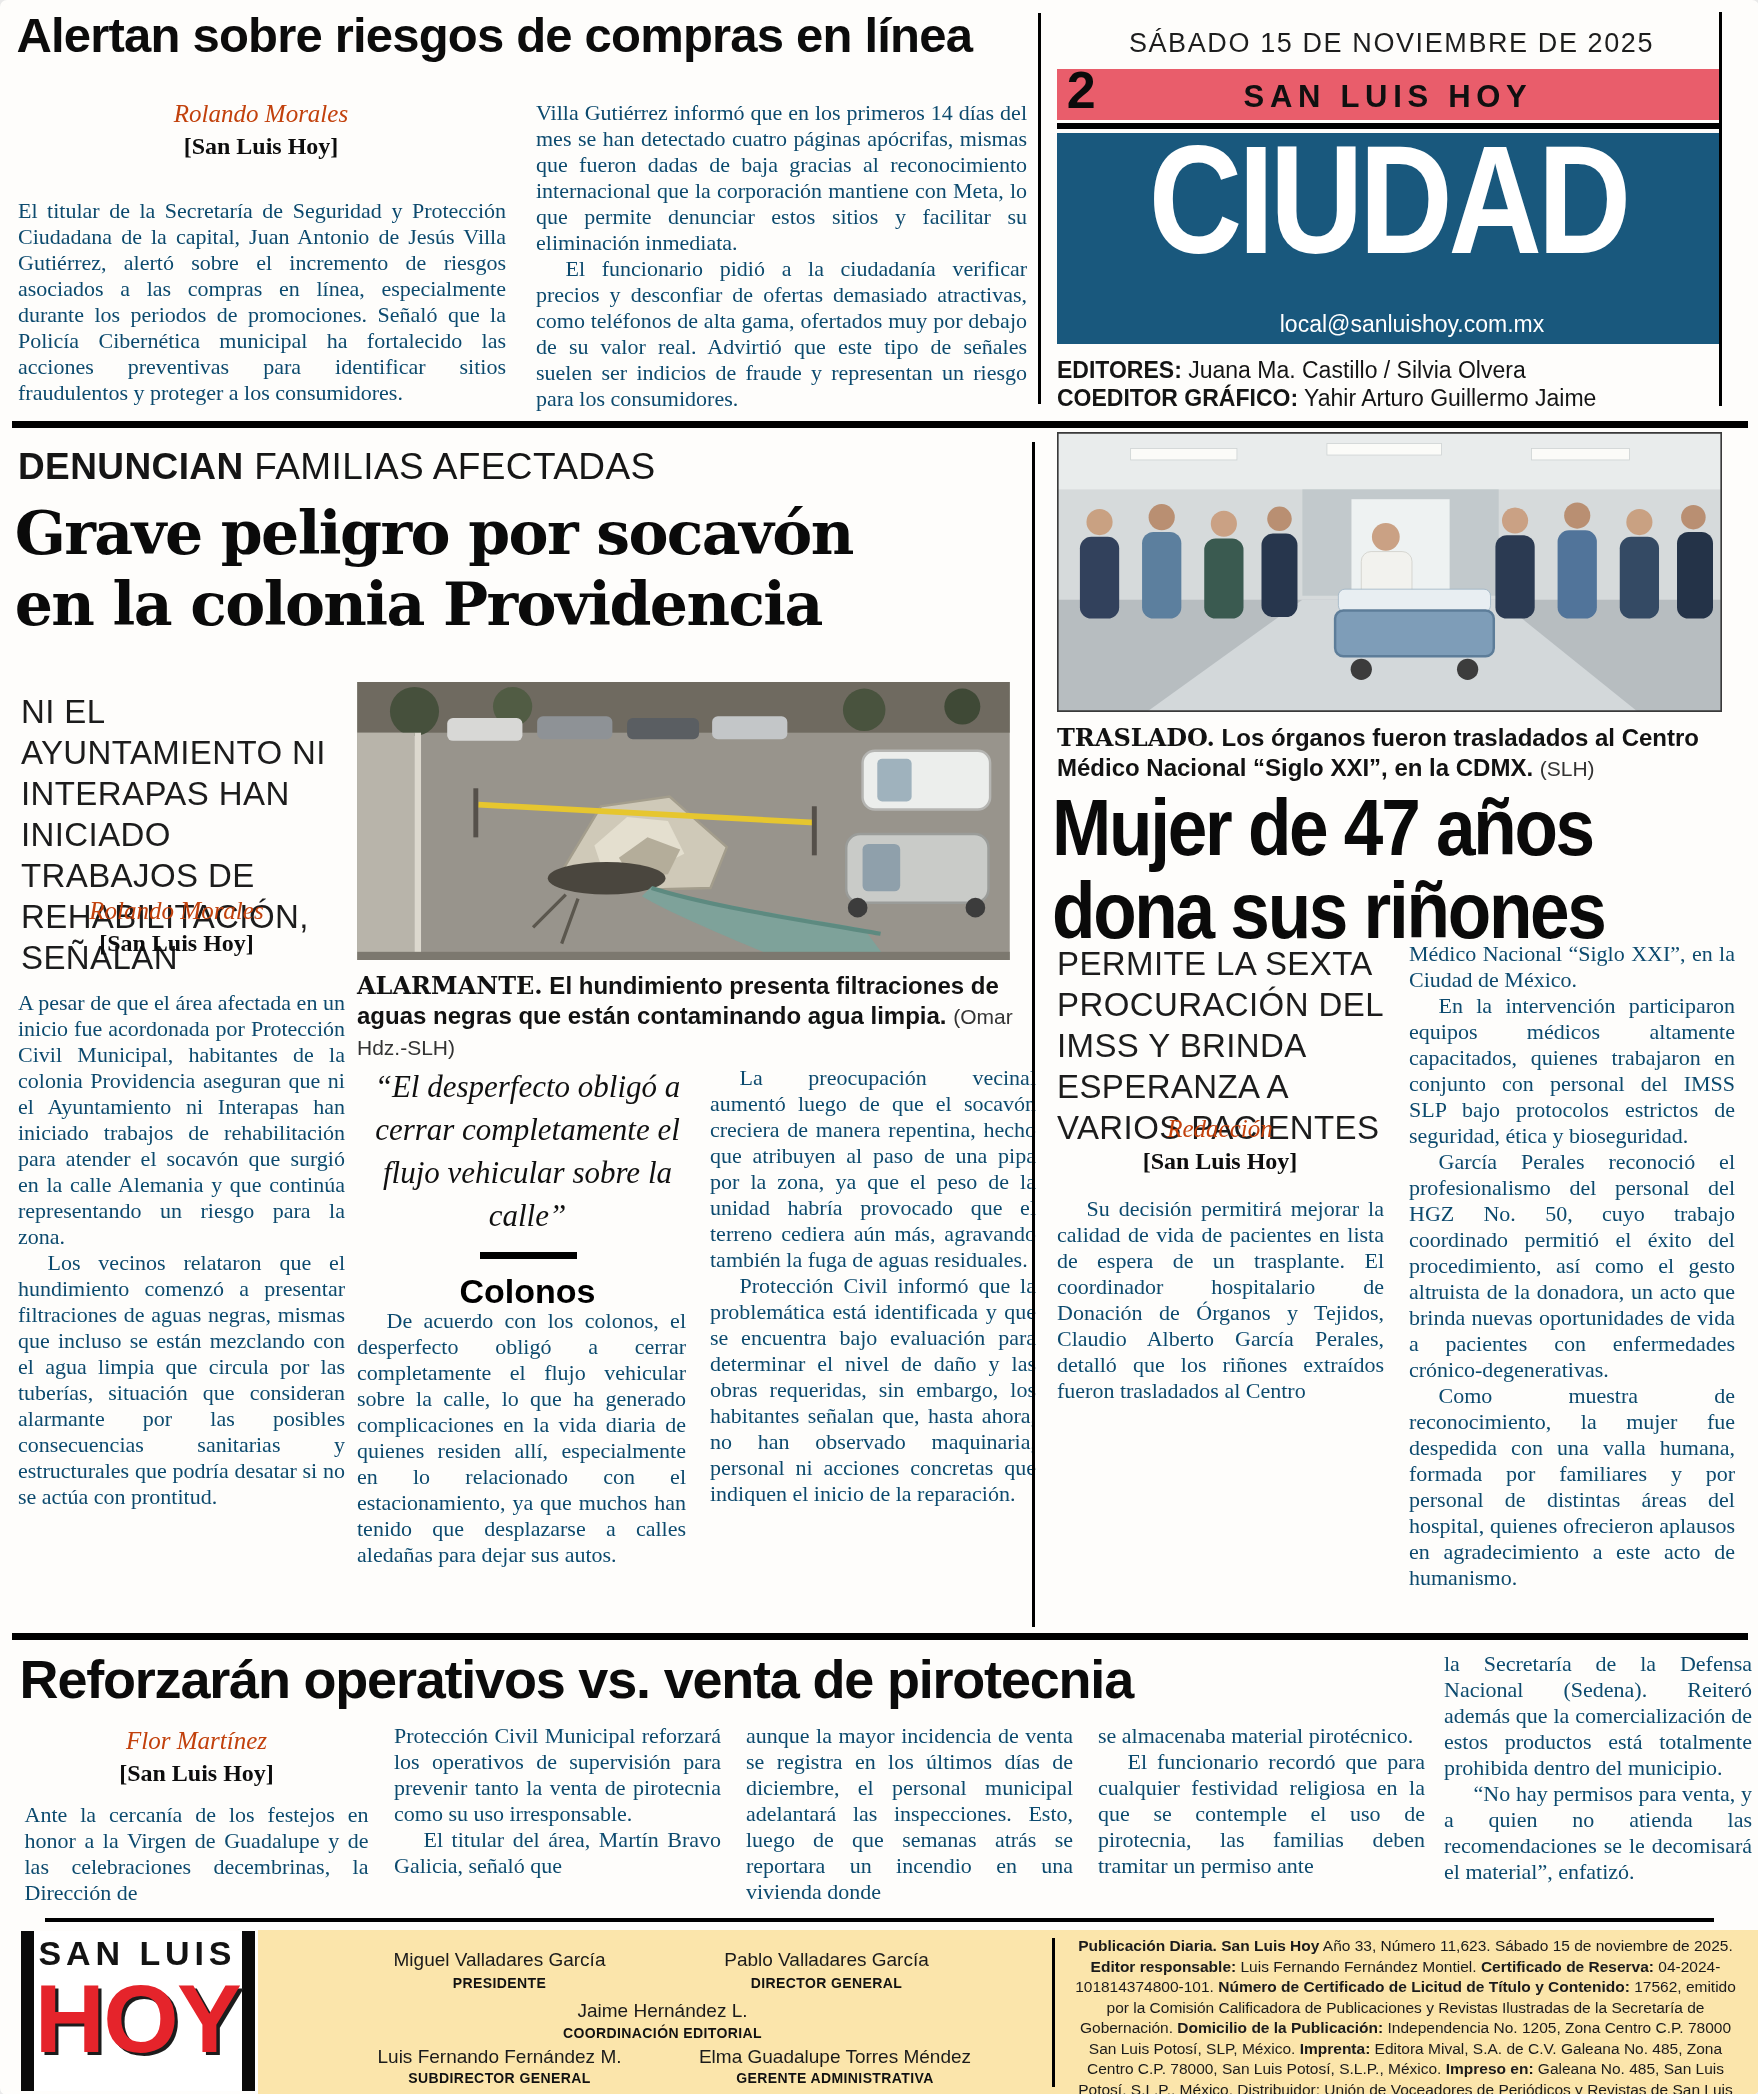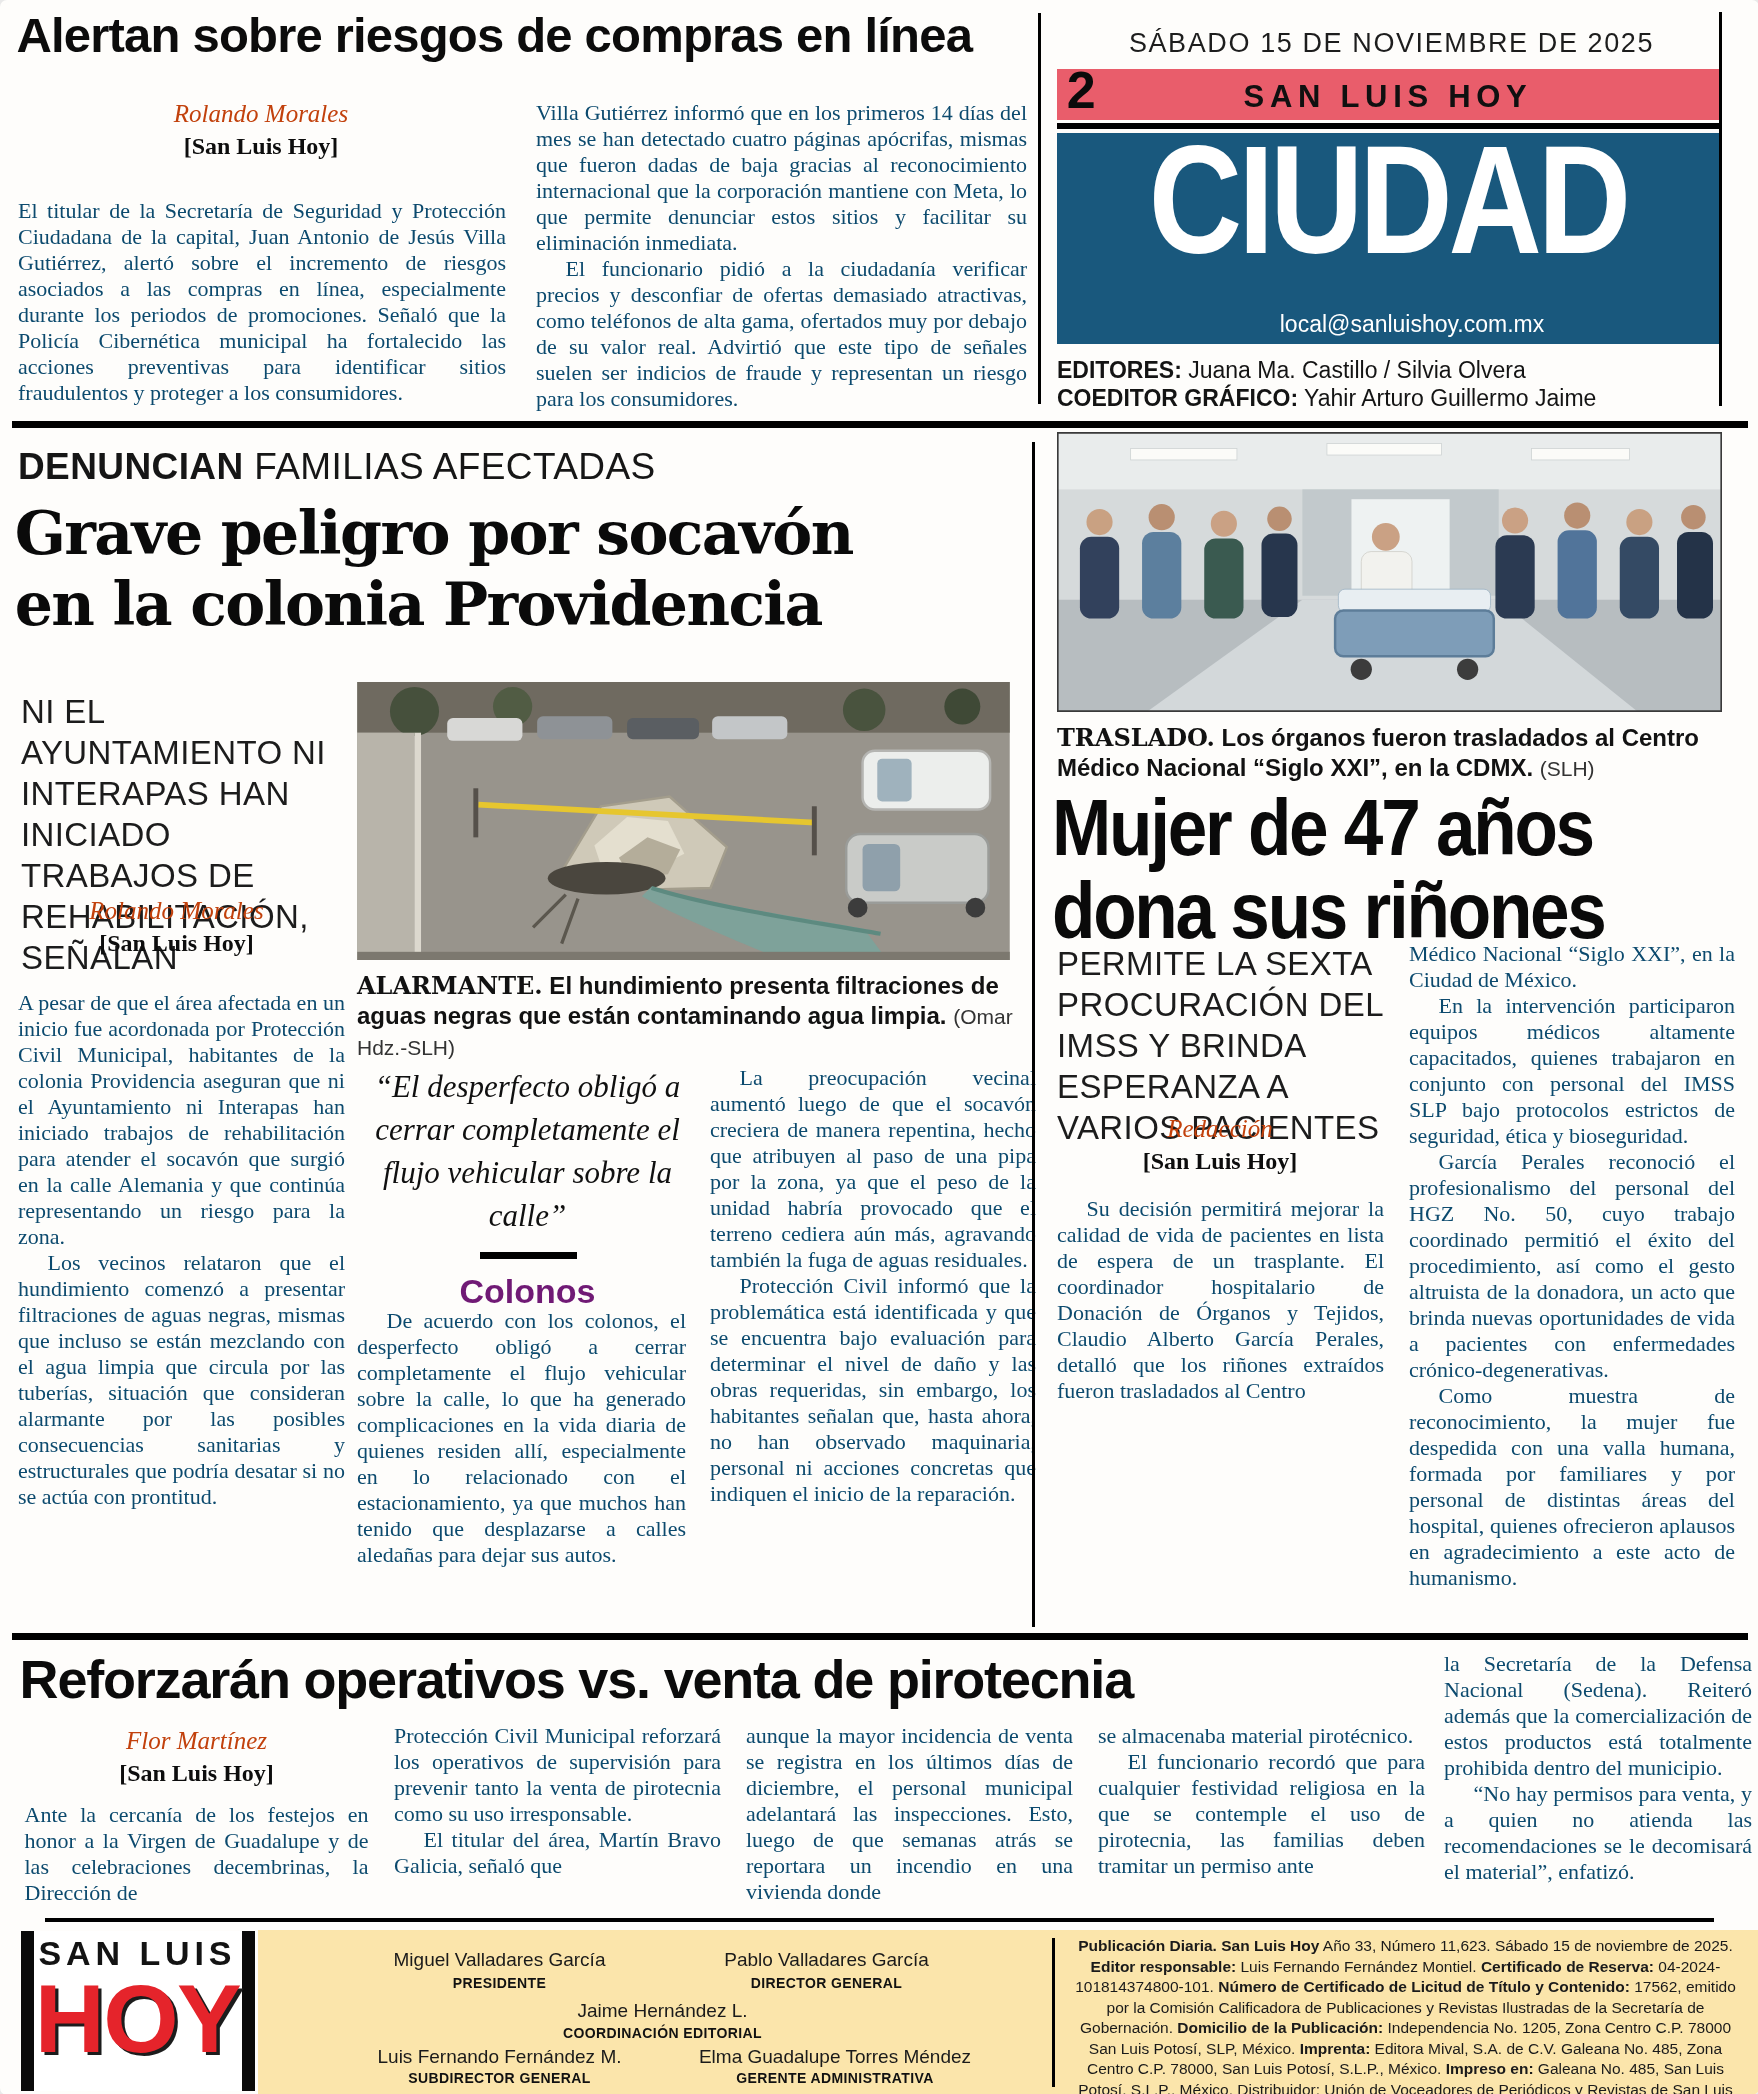--- a/index.html
+++ b/index.html
@@ -31,21 +31,21 @@
   .edline b{font-weight:800;}
   
   .h-compras{font-family:"Liberation Sans",sans-serif;font-weight:bold;font-size:49px;letter-spacing:-0.8px;white-space:nowrap;color:#0c0c0c;}
   .kicker{font-family:"Liberation Sans",sans-serif;font-size:37px;color:#161616;letter-spacing:0.4px;}
   .kicker b{font-weight:800;}
   .h-socavon{font-family:"DejaVu Serif",serif;font-weight:bold;font-size:60px;line-height:71px;letter-spacing:-1.6px;color:#0a0a0a;}
   .h-mujer{font-family:"Liberation Sans",sans-serif;font-weight:bold;font-size:79px;line-height:83px;letter-spacing:-2.5px;
            transform:scaleX(.9);transform-origin:left top;white-space:nowrap;color:#0a0a0a;}
   .h-piro{font-family:"Liberation Sans",sans-serif;font-weight:bold;font-size:54px;letter-spacing:-1.2px;white-space:nowrap;color:#0b0b0b;}
   .pullquote{font-style:italic;font-size:31px;line-height:43px;text-align:center;color:#101010;}
-  .pq-attr{font-family:"Liberation Sans",sans-serif;font-weight:800;font-size:34px;text-align:center;color:#701a75;}
+  .pq-attr{font-family:"Liberation Sans",sans-serif;font-weight:800;font-size:34px;text-align:center;color:#000000;}
   
   .cream{background:#fbe5ab;}
   .logo-box{background:#fff;border-left:13px solid #0a0a0a;border-right:13px solid #0a0a0a;text-align:center;}
   .logo-top{font-family:"Liberation Sans",sans-serif;font-weight:bold;font-size:34px;letter-spacing:4.9px;color:#131313;margin-top:3.3px;}
   .logo-hoy{font-family:"Liberation Sans",sans-serif;font-weight:900;font-size:97px;line-height:92px;color:#e5242b;
             letter-spacing:-1.6px;text-shadow:3.3px 3.3px 0 #1c1c1c;}
   .staff-name{font-family:"Liberation Sans",sans-serif;font-size:19px;color:#1a1a1a;text-align:center;}
   .staff-title{font-family:"Liberation Sans",sans-serif;font-weight:bold;font-size:14px;color:#111;text-align:center;letter-spacing:0.4px;}
   .legal{font-family:"Liberation Sans",sans-serif;font-size:15.5px;line-height:20.5px;color:#1a1a1a;text-align:center;}
   .legal b{font-weight:800;}

